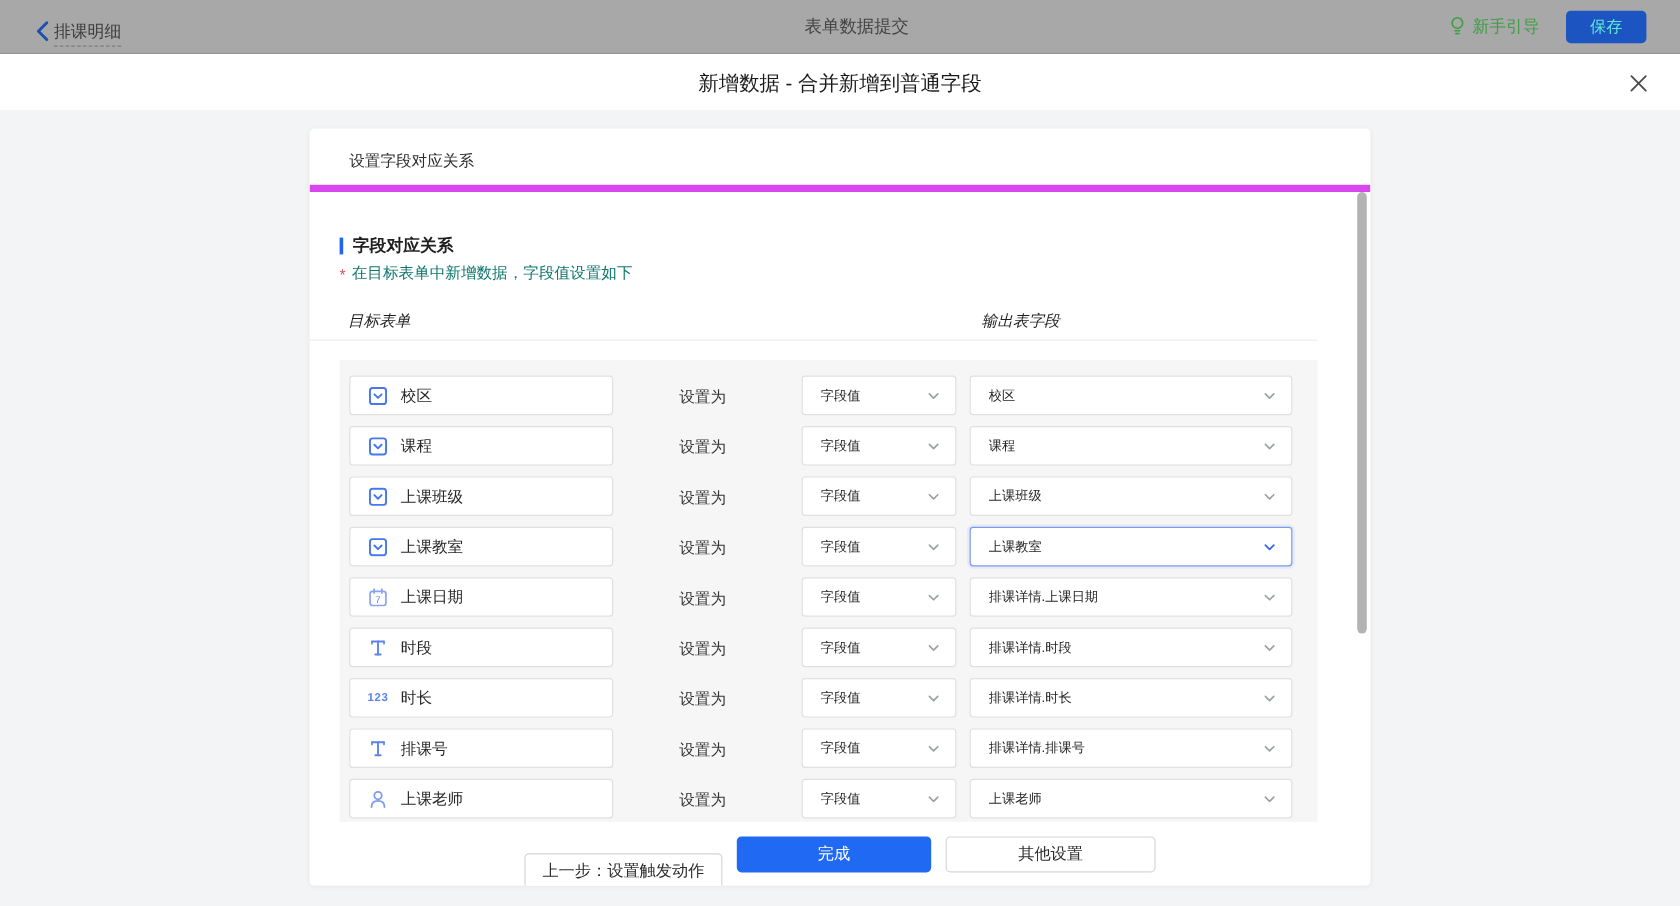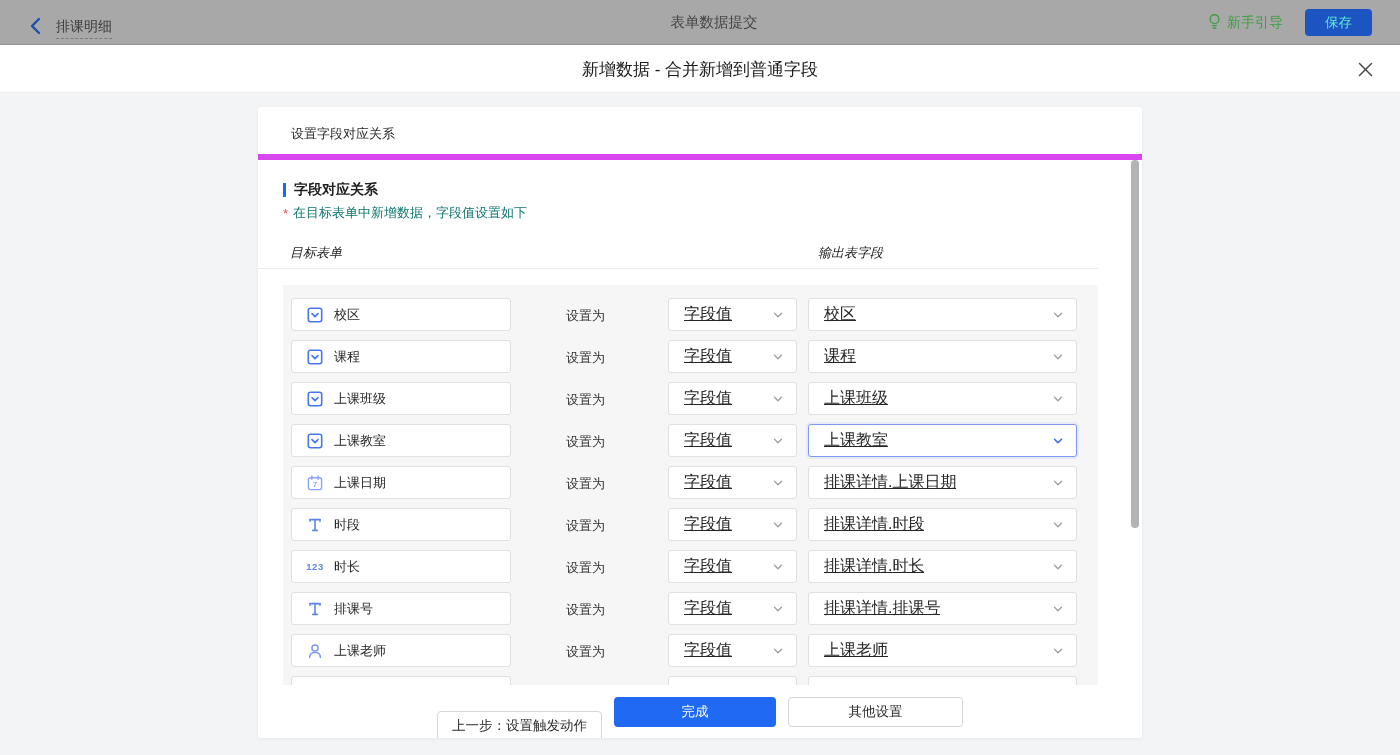--- a/index.html
+++ b/index.html
@@ -1,59 +1,59 @@
 <!DOCTYPE html>
 <html><head>
 <meta charset="utf-8">
 <style>
   * { margin:0; padding:0; box-sizing:border-box; }
   html,body { width:1400px; height:755px; font-family:"Liberation Sans","DejaVu Sans",sans-serif; background:#f3f4f5; overflow:hidden; }
 
   
   .topbar { position:absolute; top:0; left:0; width:1400px; height:45px; background:#a8a8a8; border-bottom:1px solid rgba(0,0,0,0.10); }
-  .topbar-left { position:absolute; left:28px; top:0; height:56px; display:flex; align-items:center; gap:12px; }
+  .topbar-left { position:absolute; left:28px; top:0; height:56px; display:flex; align-items:center; gap:1px; }
   .back-btn { display:flex; align-items:center; cursor:pointer; }
   .back-label { font-size:14px; color:#3c3c3c; border-bottom:1px dashed rgba(90,90,90,0.55); padding-bottom:2px; }
   .topbar-title { position:absolute; left:0; right:0; top:0; height:45px; display:flex; align-items:center; justify-content:center; font-size:14.5px; color:#454545; pointer-events:none;padding-left:28px; }
   .topbar-right { position:absolute; right:28px; top:0; height:45px; display:flex; align-items:center; gap:22px; }
   .guide { display:flex; align-items:center; gap:5px; color:#3f9e45; font-size:14px; cursor:pointer; }
   .save-btn { width:67px; height:27px; background:#1c55c2; color:#5eead4; font-size:13.5px; border:none; border-radius:4px; cursor:pointer; }
 
   
   .modal-header { position:absolute; top:45px; left:0; width:1400px; height:48px; background:#ffffff; border-bottom:1px solid #efefef; }
   .modal-title { position:absolute; left:0; right:0; top:0; height:48px; display:flex; align-items:center; justify-content:center; font-size:17px; font-weight:500; color:#1a1a1a; }
   .modal-close { position:absolute; right:26px; top:15px; width:18px; height:18px; display:flex; align-items:center; justify-content:center; cursor:pointer; }
 
   
   .modal-body { position:absolute; top:93px; left:0; width:1400px; height:662px; background:#f3f4f5; }
   .card { position:absolute; left:258px; top:14px; width:884px; height:631px; background:#ffffff; border-radius:4px; box-shadow:0 1px 4px rgba(0,0,0,0.05); overflow:hidden; }
   .card-title { height:53px; line-height:53px; padding:0 33px; font-size:13px; color:#2b2b2b; border-bottom:6px solid #d946ef; }
 
-  .scroll-area { position:absolute; top:53px; left:0; width:840px; height:525px; overflow:hidden; }
+  .scroll-area { position:absolute; top:68px; left:0; width:840px; height:525px; overflow:hidden; }
   .section { padding:22px 25px 0 25px; }
   .section-title-row { display:flex; align-items:center; gap:8px; height:15px; }
   .blue-bar { width:3px; height:14px; background:#2166f0; }
   .section-title { font-size:14px; font-weight:bold; color:#1f1f1f; }
   .desc-row { margin-top:9px; height:14px; display:flex; align-items:center; gap:5px; }
   .req-mark { color:#e34d59; font-size:13px; }
   .desc-text { font-size:13px; color:#0f766e; }
   .cols-row { position:relative; margin-top:24px; height:14px;font-style:italic; }
   .col-left { position:absolute; left:7px; font-size:13px; color:#1f1f1f; }
   .col-right { position:absolute; left:535px; font-size:13px; color:#1f1f1f; }
   .hdr-divider { margin-top:10px; border-bottom:1px solid #ececec; }
 
   .rows-panel { margin:16px 0 0 25px; width:845px; background:#f6f6f7; padding:13px 0 30px 0; }
   .map-row { position:relative; height:33px; margin-bottom:9px; }
   .fbox { position:absolute; left:8px; top:0; width:220px; height:33px; background:#fff; border:1px solid #e0e0e0; border-radius:3px; display:flex; align-items:center; gap:10px; padding:0 14px; cursor:pointer; }
   .fbox-label { font-size:13px; color:#262626; }
   .setas { position:absolute; left:283px; top:9px; font-size:13px; color:#333333; }
   .ddl { position:absolute; top:0; height:33px; background:#fff; border:1px solid #e0e0e0; border-radius:3px; display:flex; align-items:center; justify-content:space-between; padding:0 12px 0 15px; cursor:pointer; }
   .ddl-op { left:385px; width:129px; }
   .ddl-val { left:525px; width:269px; }
-  .ddl-text { font-size:16px; color:#262626; white-space:nowrap; overflow:hidden;text-decoration:underline; }
+  .ddl-text { font-size:11px; color:#262626; white-space:nowrap; overflow:hidden; }
   .ddl.focused { border:1px solid #7d9af0; box-shadow:0 0 0 2px rgba(90,130,240,0.10); }
   .icon-cell { width:18px; display:flex; align-items:center; justify-content:center; flex:none; }
   .num-icon { font-size:9.5px; color:#5d84ea; letter-spacing:0.5px; font-weight:bold; }
 
   .scrollbar-thumb { position:absolute; right:3px; top:53px; width:8px; height:368px; background:#b3b3b3; border-radius:4px; cursor:pointer; }
 
   .card-footer { position:absolute; left:0; bottom:0; width:884px; height:53px; background:#fff; display:flex; align-items:center; justify-content:center; gap:12px; }
   .btn { height:30px; border-radius:4px; font-size:13.5px; cursor:pointer; font-family:inherit; }
   .btn-outline { background:#fff; border:1px solid #d6d6d6; color:#2b2b2b; }
   .btn-prev { width:165px;margin-top:28px; }

